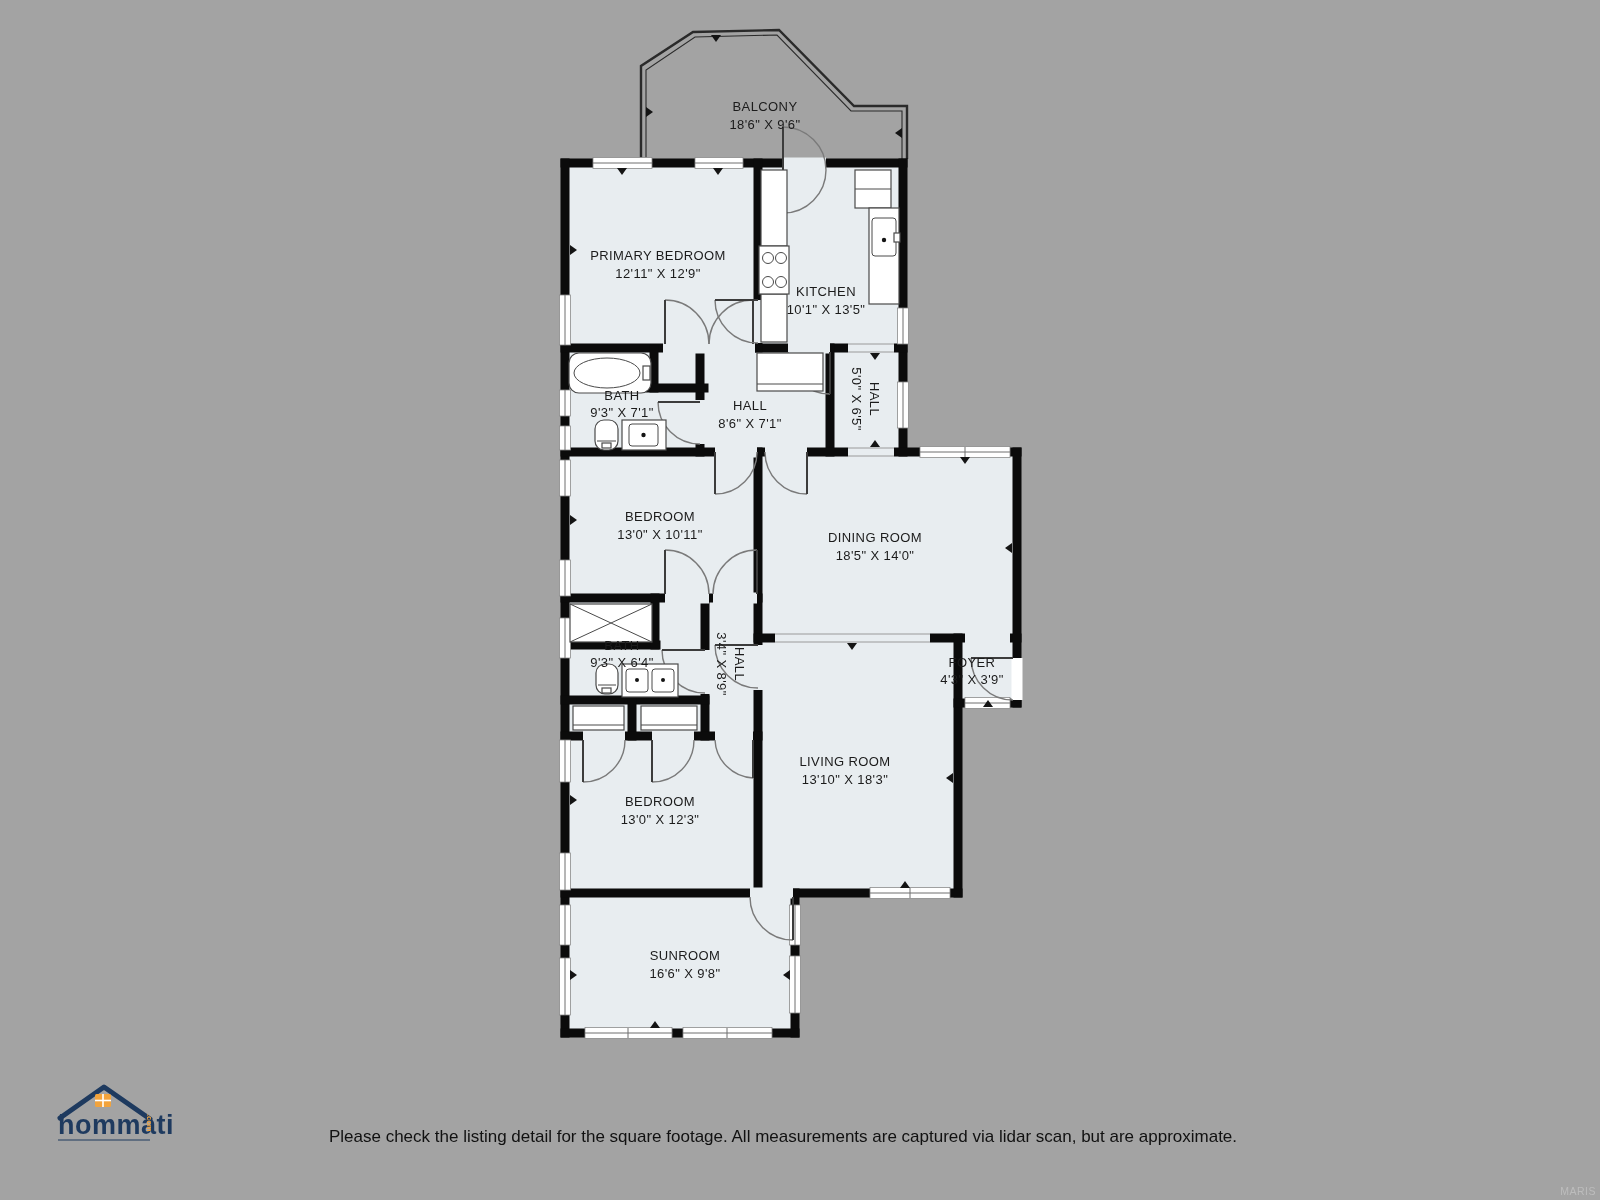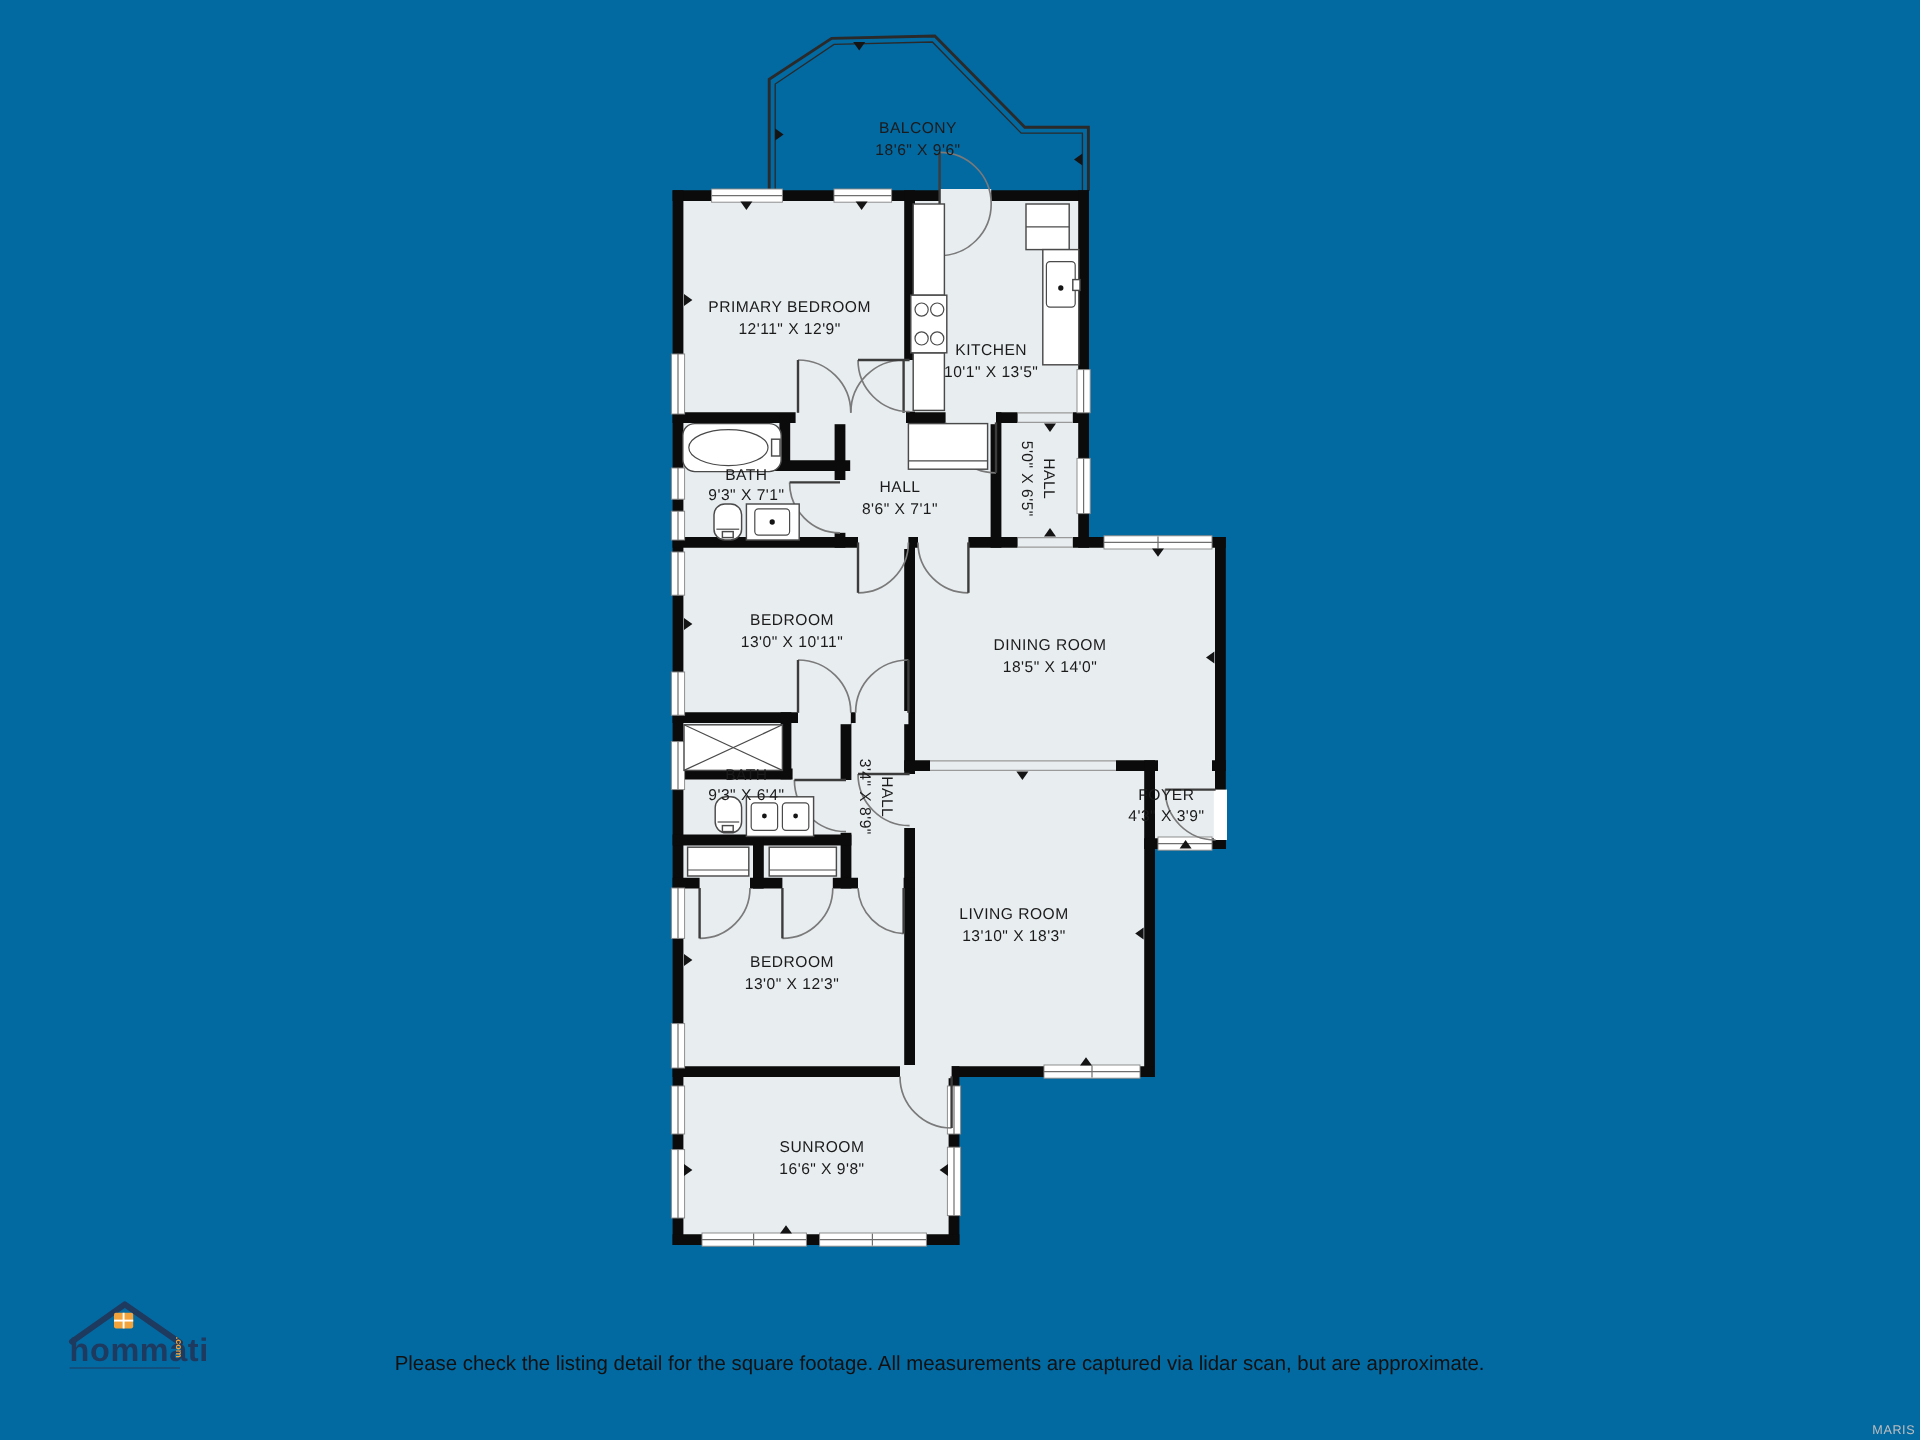--- a/index.html
+++ b/index.html
@@ -1,16 +1,16 @@
 <!DOCTYPE html>
 <html><head>
 <meta charset="utf-8">
 <style>
   html,body{margin:0;padding:0;background:#ffffff;}
-  .page{position:relative;width:1600px;height:1200px;background:#0369a1;overflow:hidden;}
+  .page{position:relative;width:1600px;height:1200px;background:#a3a3a3;overflow:hidden;}
   svg{display:block;}
   .room-name,.room-dims{
     font-family:"Liberation Sans",sans-serif;
     font-size:13px;font-weight:500;fill:#1b1b1b;
     letter-spacing:.4px;text-anchor:middle;
   }
   .balcony-name,.balcony-dims{
     font-family:"Liberation Sans",sans-serif;
     font-size:13px;font-weight:500;fill:#1b1b1b;
     letter-spacing:.4px;text-anchor:middle;

